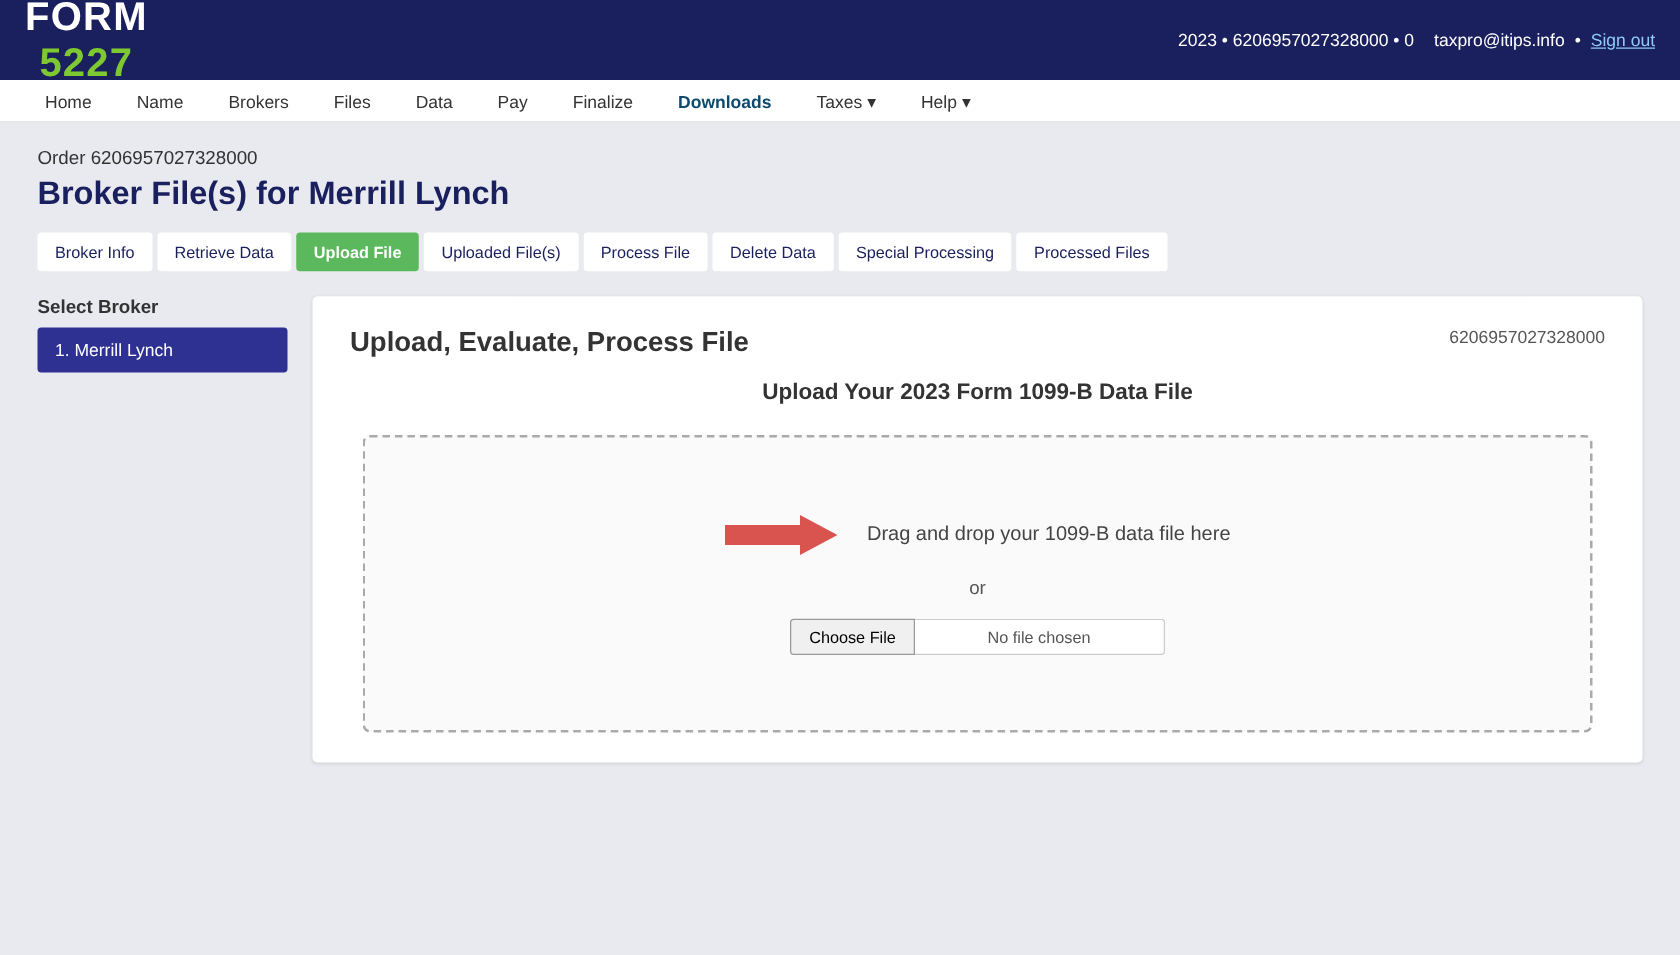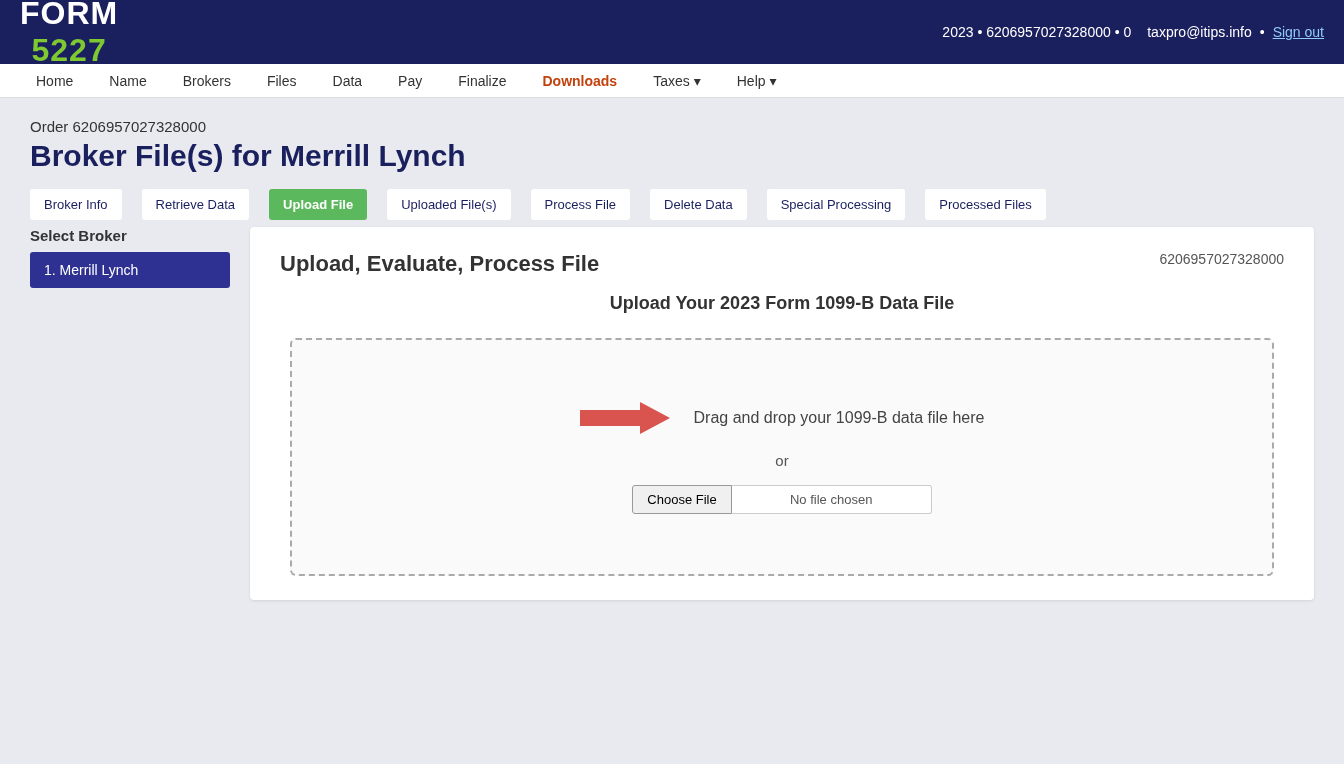--- a/index.html
+++ b/index.html
@@ -51,46 +51,46 @@
     .nav-item {
       padding: 12px 16px;
       font-size: 14px;
       color: #333;
       cursor: pointer;
       text-decoration: none;
       display: flex;
       align-items: center;
       gap: 4px;
     }
-    .nav-item.active { color: #c2410c; font-weight: bold; }
+    .nav-item.active { color: #0c4a6e; font-weight: bold; }
 
     
     .main {
       padding: 20px 30px;
       background: #e8eaf0;
       min-height: calc(764px - 112px);
     }
     .order-label {
       font-size: 15px;
       color: #333;
       margin-bottom: 4px;
     }
     .broker-title {
-      font-size: 30px;
+      font-size: 26px;
       font-weight: bold;
       color: #1a1f5e;
       margin-bottom: 16px;
     }
 
     
     .sub-nav {
       display: flex;
       align-items: center;
-      gap: 20px;
-      margin-bottom: 7px;
+      gap: 4px;
+      margin-bottom: 20px;
       flex-wrap: wrap;
     }
     .sub-nav-item {
       padding: 8px 14px;
       font-size: 13px;
       color: #1a1f5e;
       cursor: pointer;
       background: white;
       border: none;
       border-radius: 3px;

